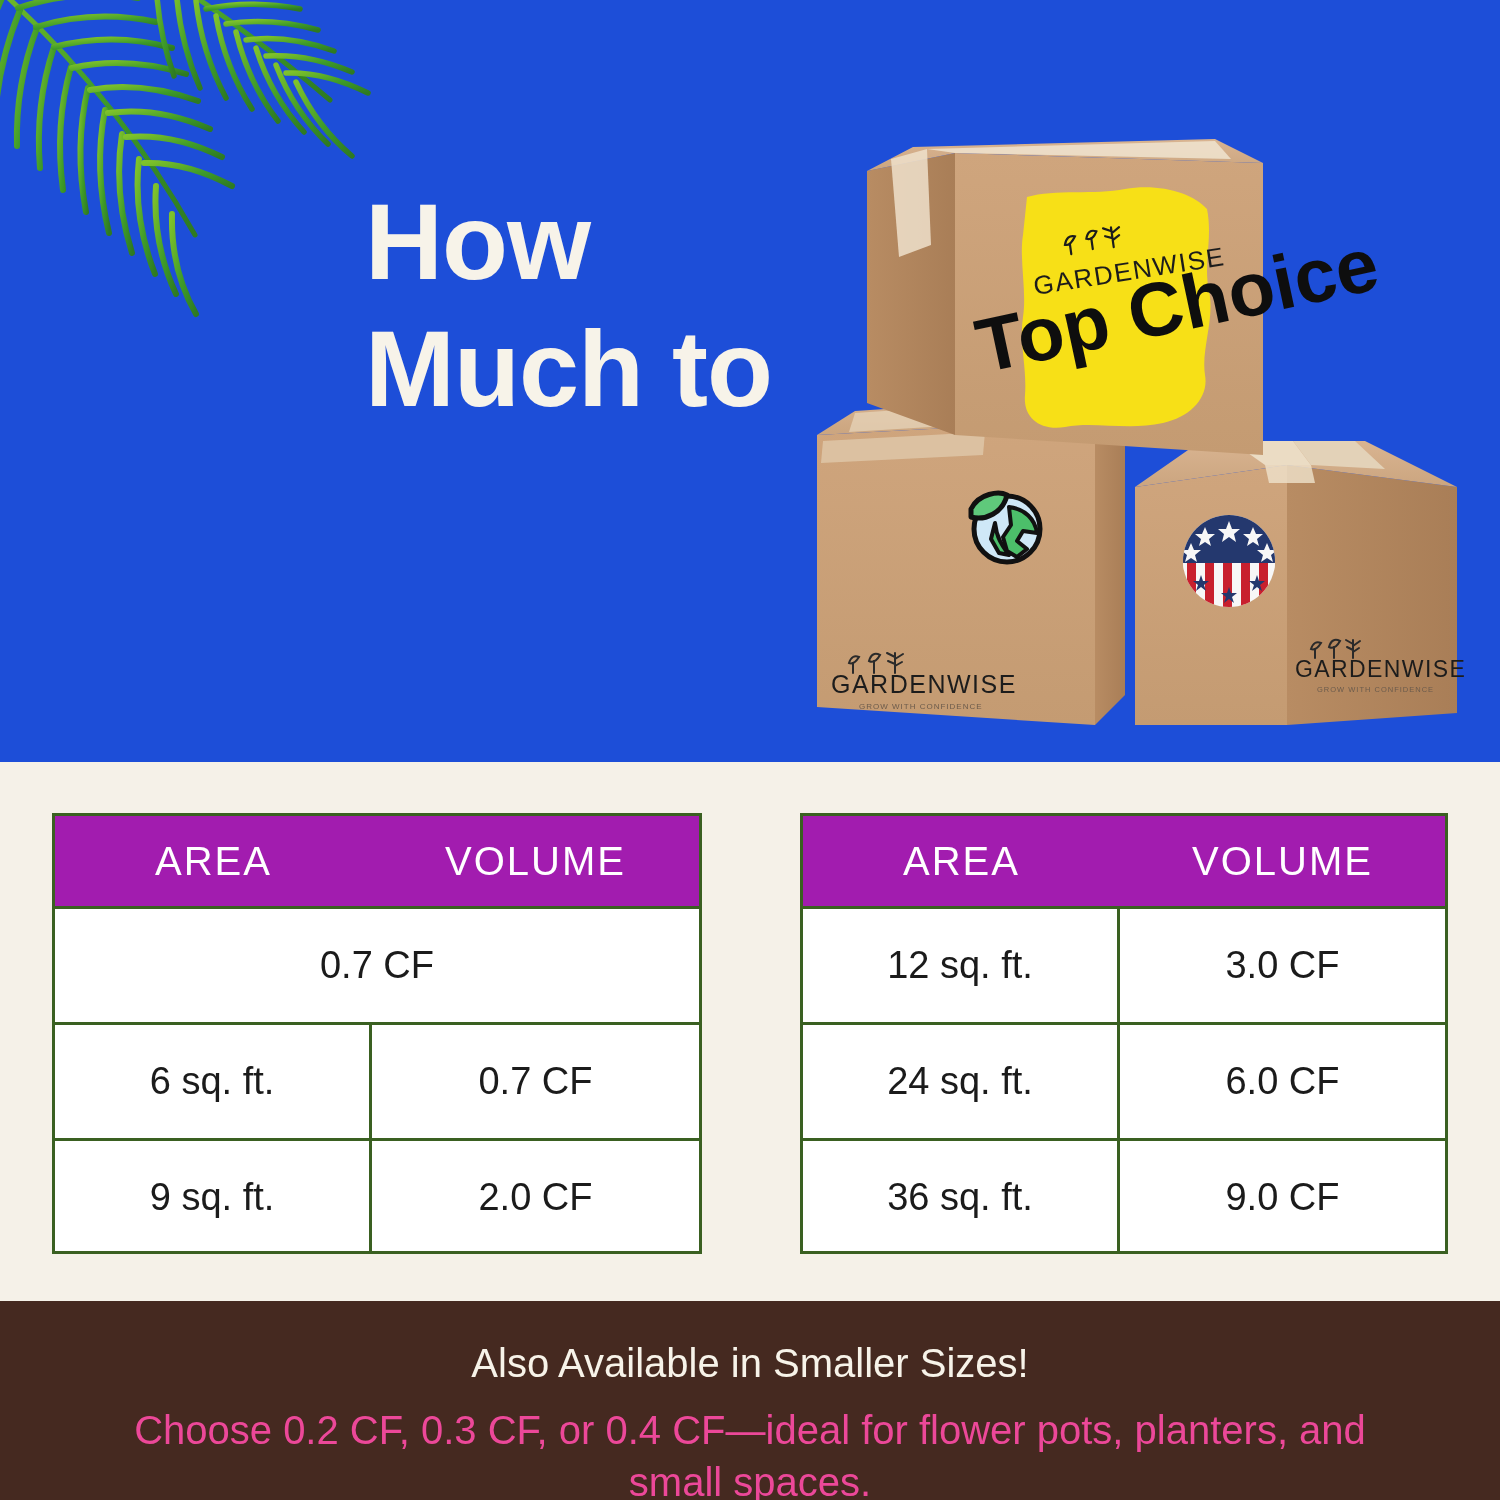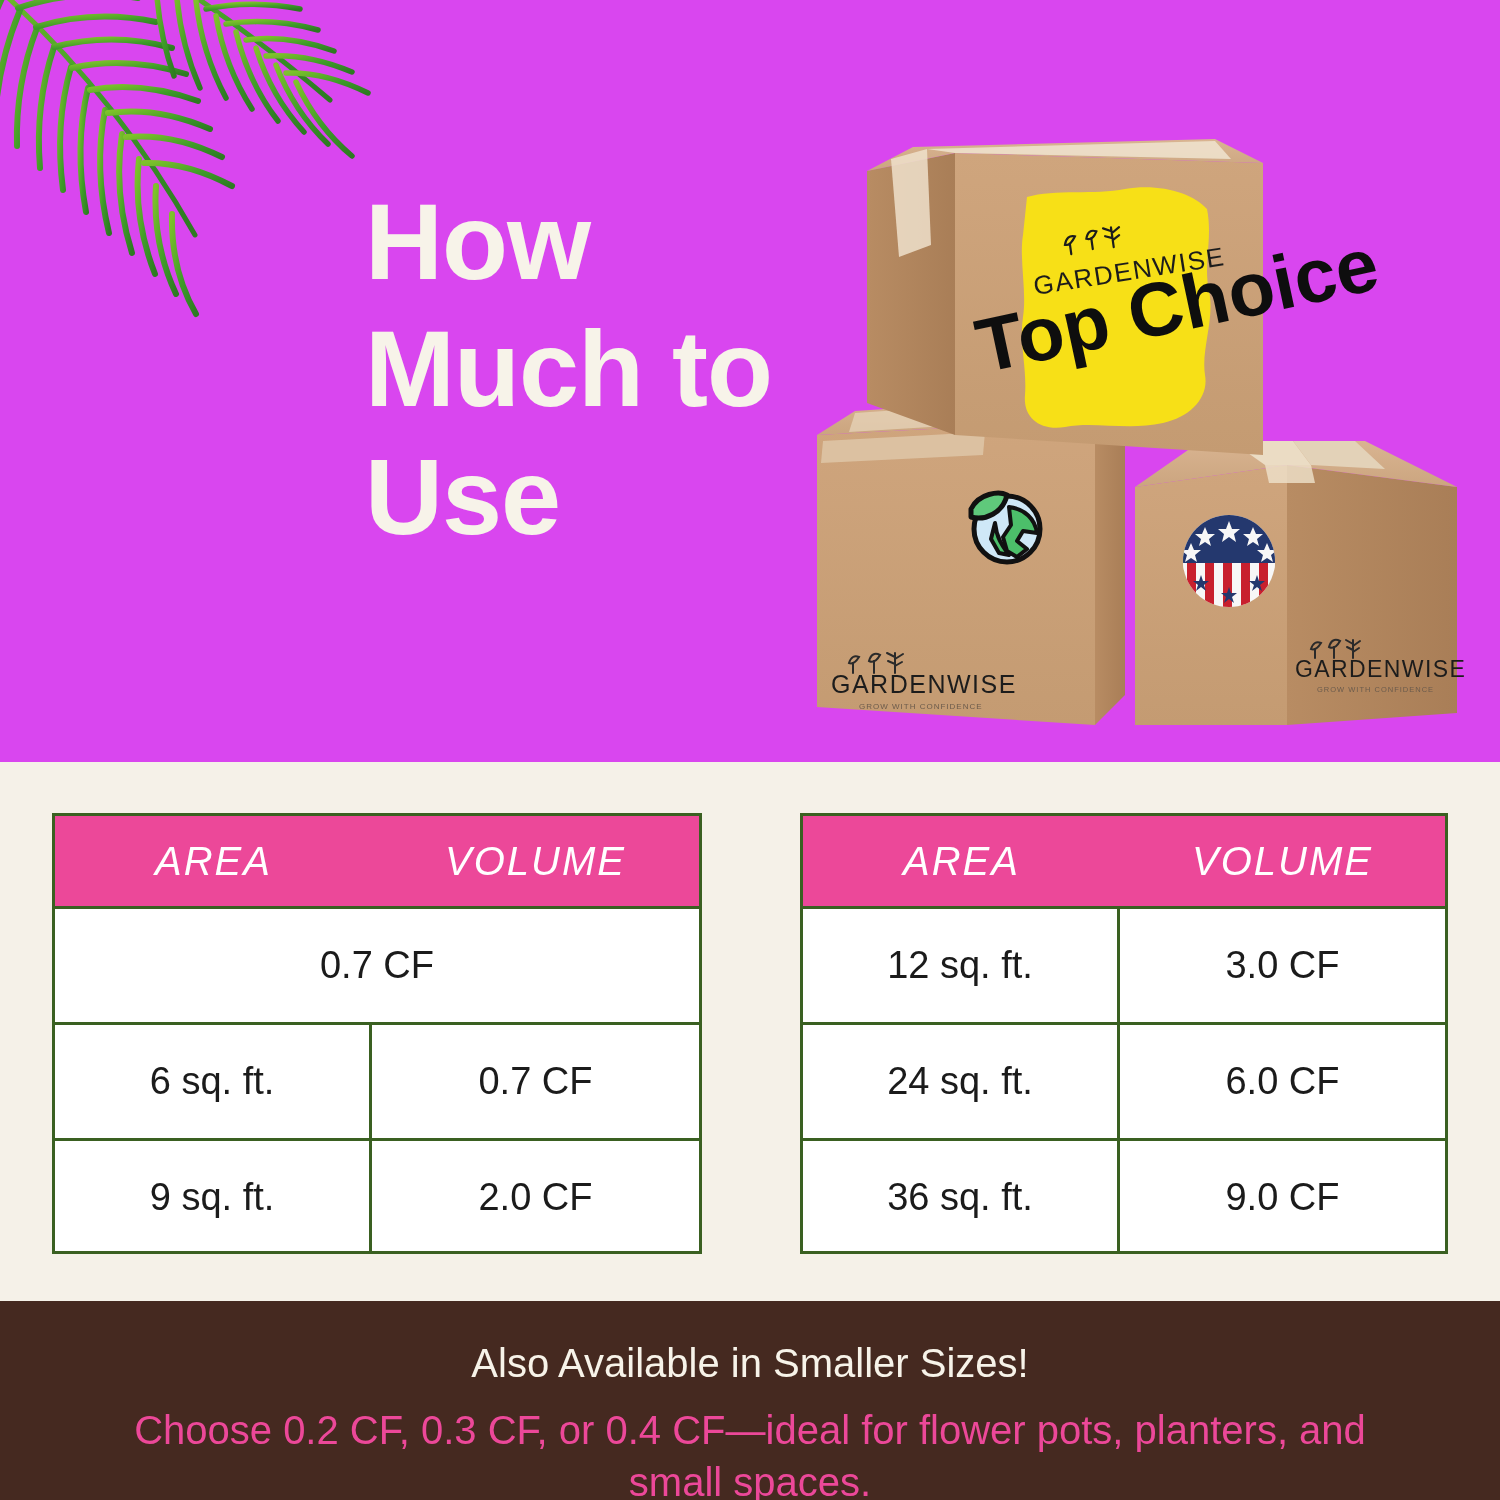--- a/index.html
+++ b/index.html
@@ -6,21 +6,21 @@
   body{
     width:1500px;height:1500px;overflow:hidden;
     font-family:"Liberation Sans", sans-serif;
     background:#F5F1E8;
   }
   .canvas{position:relative;width:1500px;height:1500px;}
 
   
   .hero{
     position:absolute;left:0;top:0;width:1500px;height:762px;
-    background:#d946ef;overflow:hidden;
+    background:#1d4ed8;overflow:hidden;
   }
   .hero-title{
     position:absolute;left:365px;top:178px;width:420px;
     color:#F7F3E9;
     font-family:"Liberation Sans", sans-serif;
     font-size:108px;line-height:1.18;font-weight:bold;
     letter-spacing:-1px;
   }
 
   
@@ -39,23 +39,22 @@
     position:absolute;
     border:3px solid #3A6021;
     border-collapse:separate;
     box-sizing:border-box;
     background:#FFFFFF;
   }
   .tbl.left{left:52px;top:813px;width:650px;height:441px;}
   .tbl.right{left:800px;top:813px;width:648px;height:441px;}
 
   .thead{
-    display:flex;height:90px;background:#ec4899;
+    display:flex;height:90px;background:#a21caf;
     box-sizing:border-box;
-    font-style:italic;
   }
   .thead .th{
     flex:1;display:flex;align-items:center;justify-content:center;
     color:#FFFFFF;font-size:40px;letter-spacing:2px;font-weight:400;
   }
   .thead .th.first{flex:0 0 317px;}
 
   .trow{
     display:flex;height:116px;box-sizing:border-box;
     border-top:3px solid #3A6021;
@@ -140,21 +139,20 @@
           <path d="M296 98 C 306 130 322 158 344 182"></path>
           <path d="M316 115 C 328 146 345 172 368 194"></path>
           <path d="M336 132 C 350 162 368 186 392 206"></path>
         </g>
       </g>
     </svg>
 
     <div class="hero-title">
       <div>How</div>
       <div>Much to</div>
-      <div>Use</div>
     </div>
 
     <svg class="boxes" viewBox="0 0 690 590">
       <defs>
         <linearGradient id="cbFront" x1="0" y1="0" x2="0" y2="1">
           <stop offset="0%" stop-color="#CFA57D"></stop>
           <stop offset="100%" stop-color="#C49B72"></stop>
         </linearGradient>
         <linearGradient id="cbSide" x1="0" y1="0" x2="1" y2="0">
           <stop offset="0%" stop-color="#B88C63"></stop>

